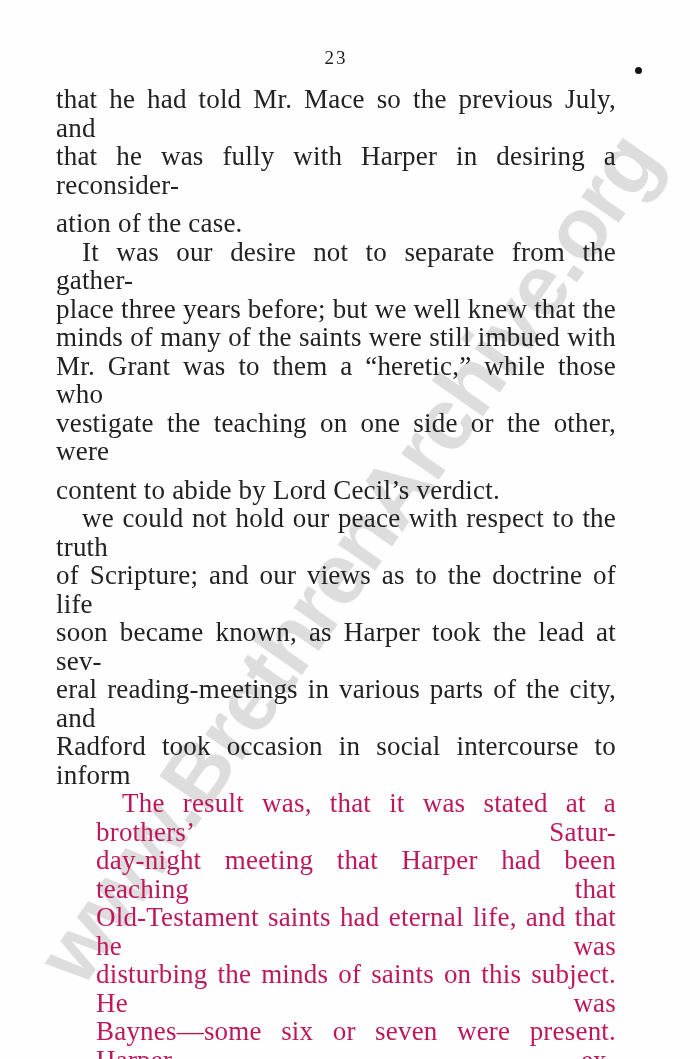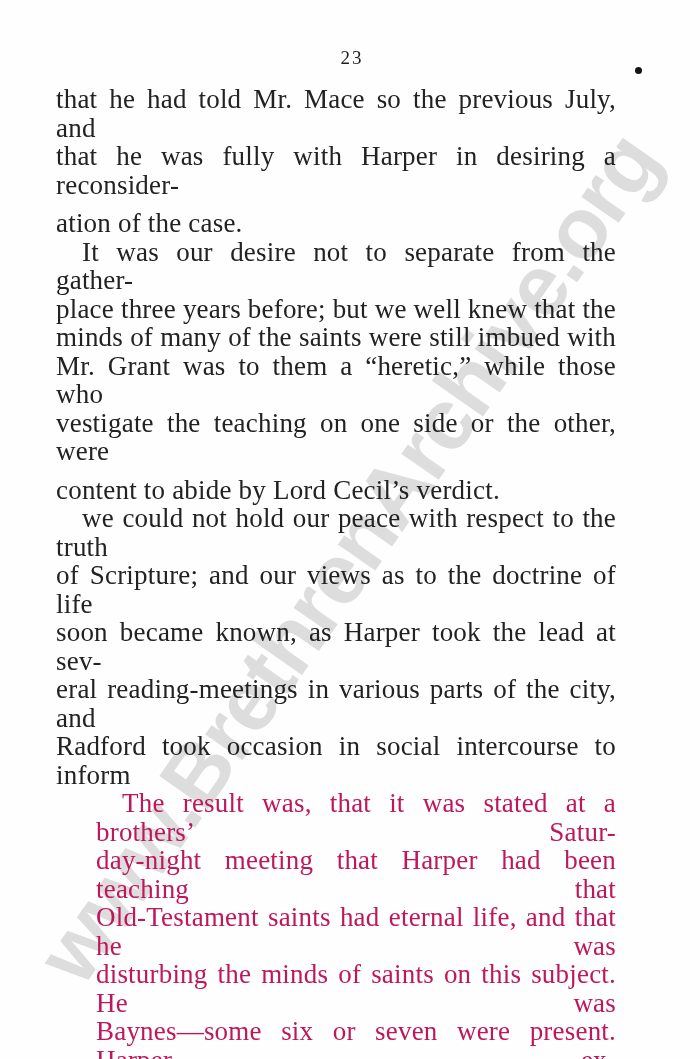--- a/index.html
+++ b/index.html
@@ -33,21 +33,20 @@
   .page-number {
     position: absolute;
     top: 47px;
     left: 0;
     width: 672px;
     text-align: center;
     font-size: 19px;
     letter-spacing: 2px;
     color: #1d1d1d;
     z-index: 2;
-    padding-left: 16px;
   }
   .ink-speck {
     position: absolute;
     left: 635px;
     top: 67px;
     width: 7px;
     height: 7px;
     border-radius: 50%;
     background: #141414;
     z-index: 2;

